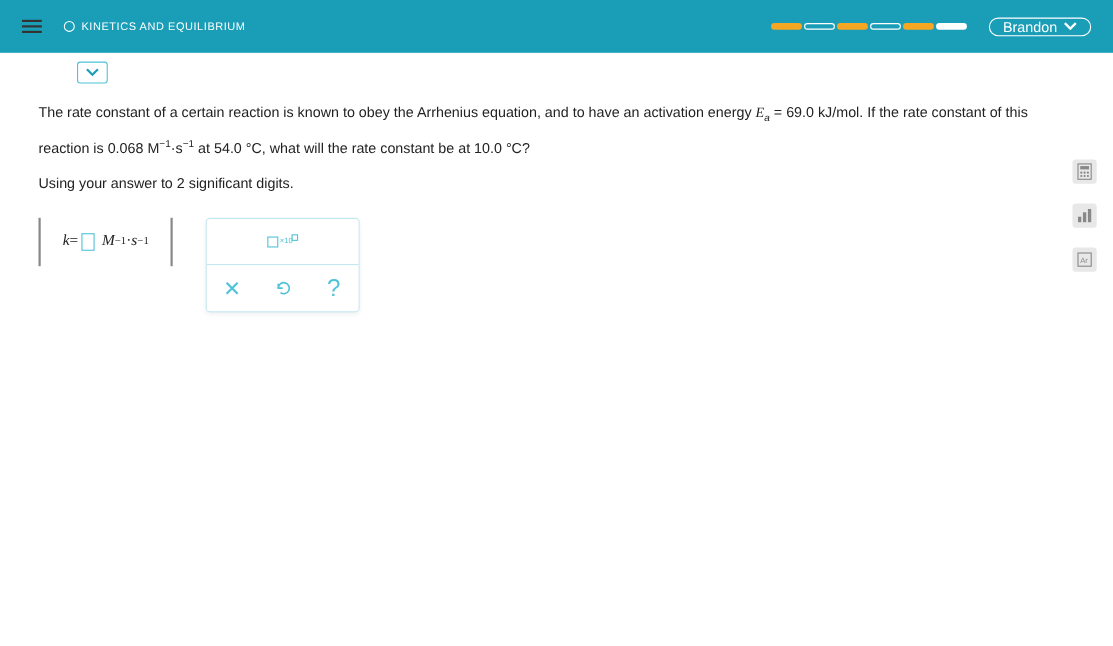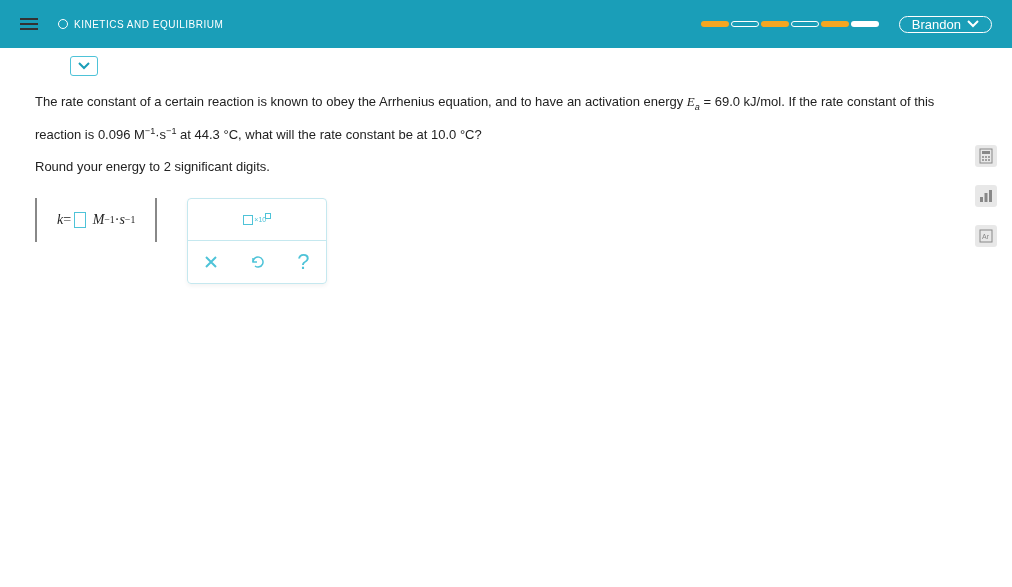--- a/index.html
+++ b/index.html
@@ -83,24 +83,24 @@
         <path d="M1 1 L6 6 L11 1" stroke="#1a9eb8" stroke-width="2" fill="none"></path>
       </svg>
   </div>
 </div>
 
 <div class="content">
   <p class="problem-text">
     <span>The rate constant of a certain reaction is known to obey the Arrhenius equation, and to have an activation energy </span><span class="math-i">E</span><span class="sub">a</span><span> = 69.0  kJ/mol.</span><span> If the rate constant of this</span>
   </p>
   <p class="problem-text">
-    <span>reaction is </span><span>0.096  M</span><span class="sup">−1</span><span>·s</span><span class="sup">−1</span><span> at </span><span>44.3 °C,</span><span> what will the rate constant be at </span><span>10.0 °C?</span>
+    <span>reaction is </span><span>0.068  M</span><span class="sup">−1</span><span>·s</span><span class="sup">−1</span><span> at </span><span>54.0 °C,</span><span> what will the rate constant be at </span><span>10.0 °C?</span>
   </p>
   <p class="problem-text">
-    <span>Round your energy to </span><span>2</span><span> significant digits.</span>
+    <span>Using your answer to </span><span>2</span><span> significant digits.</span>
   </p>
 
   <div class="answer-area">
     <div class="answer-box">
       <span class="math-i">k</span><span> = </span><span class="input-placeholder"></span>&nbsp;<span class="math-i">M</span><span class="sup">−1</span><span> · </span><span class="math-i">s</span><span class="sup">−1</span>
     </div>
 
     <div class="tool-panel">
       <div class="tool-row">
         <button class="tool-btn sci-btn">

